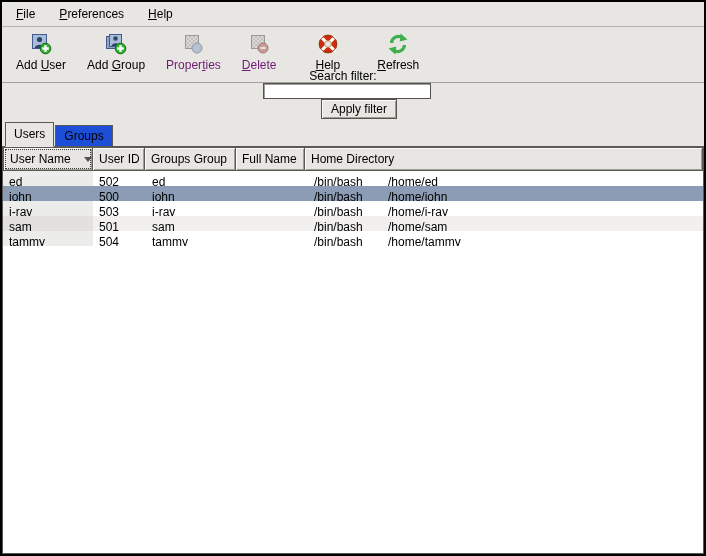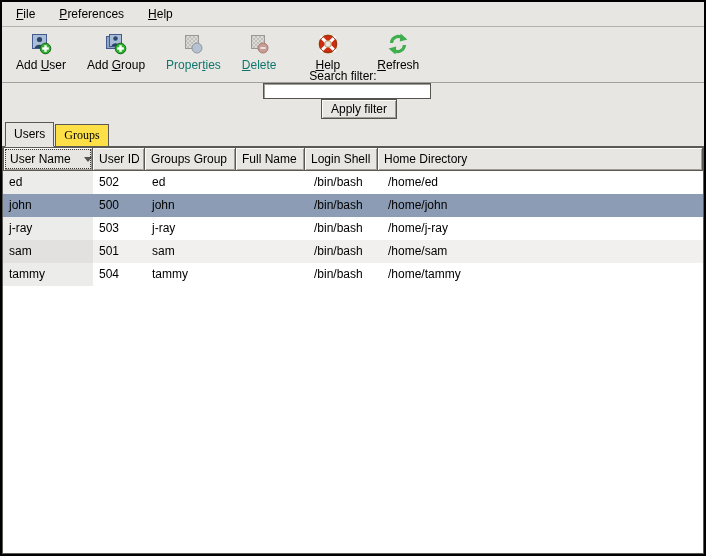--- a/index.html
+++ b/index.html
@@ -11,44 +11,44 @@
   
   .menubar { height:25px; display:flex; align-items:center; padding-left:6px; background:#e8e6e2; border-bottom:1px solid #b6b3ae; }
   .menu-item { padding:3px 8px; margin-right:8px; cursor:default; }
   .mn-key { text-decoration:underline; }
 
   
   .toolbar { height:56px; display:flex; align-items:flex-start; padding:4px 0 0 10px; background:#e8e6e2; border-bottom:1px solid #a3a19b; }
   .tool-btn { display:flex; flex-direction:column; align-items:center; margin-right:13px; padding:1px 4px; }
   .tool-btn .ticon { width:24px; height:24px; margin-bottom:2px; }
   .tool-label { white-space:nowrap; }
-  .tool-btn.disabled .tool-label { color:#0f766e; }
+  .tool-btn.disabled .tool-label { color:#701a75; }
 
   
   .filter-row { height:36px; display:flex; align-items:center; justify-content:flex-end; padding-right:12px; background:#e8e6e2;flex-direction:column; }
   .filter-label { margin-right:8px; }
   .filter-input { width:168px; height:23px; background:#fff; border:1px solid #55534e; box-shadow:inset 1px 1px 0 #9f9d98; font:12px "Liberation Sans",sans-serif; padding:0 4px; outline:none; }
   .apply-btn { margin-left:24px; height:25px; padding:2px 9px; background:#e8e6e2; border:1px solid #55534e; box-shadow:inset 1px 1px 0 #fcfbf9, inset -1px -1px 0 #a09d97; font:12px "Liberation Sans",sans-serif; cursor:default; }
 
   
   .tabstrip { height:28px; display:flex; align-items:flex-end; padding-left:3px; background:#e8e6e2; border-bottom:1px solid #5b5954; }
   .tab { padding:4px 8px 3px 8px; border:1px solid #5b5954; border-bottom:none; margin-right:0; cursor:default; }
   .tab.active { background:#e8e6e2; position:relative; z-index:2; margin-bottom:-1px; padding-bottom:5px; border-bottom:1px solid #e8e6e2; }
-  .tab.inactive { background:#fde047; padding-top:3px; margin-left:1px;font-family:Liberation Serif, serif; }
+  .tab.inactive { background:#1d4ed8; padding-top:3px; margin-left:1px; }
 
   
   .table-area { flex:1; display:flex; flex-direction:column; background:#fff; border-left:1px solid #5b5954; border-right:1px solid #5b5954; border-bottom:1px solid #5b5954; overflow:hidden; }
   .thead { display:flex; height:24px; background:#e8e6e2; }
   .th { border:1px solid #5b5954; box-shadow:inset 1px 1px 0 #fcfbf9, inset -1px -1px 0 #a09d97; display:flex; align-items:center; padding-left:6px; margin-left:-1px; cursor:default; white-space:nowrap; overflow:hidden; }
   .th:first-child { margin-left:0; }
   .th.sorted { outline:1px dotted #3a3834; outline-offset:-3px; }
   .sort-arrow { width:0; height:0; border-left:4px solid transparent; border-right:4px solid transparent; border-top:5px solid #55534e; margin-left:10px; }
   .c0{width:90px;flex:none;justify-content:space-between;} .c1{width:53px;flex:none;} .c2{width:92px;flex:none;} .c3{width:70px;flex:none;} .c4{width:74px;flex:none;} .c5{flex:1;}
   .tbody { flex:1; display:flex; flex-direction:column; background:#fff; }
-  .tr { display:flex; height:23px; flex:none; }
+  .tr { display:flex; height:15px; flex:none; }
   .td { line-height:23px; padding-left:6px; white-space:nowrap; overflow:hidden; }
   .tr.even .td { background:#fff; }
   .tr.even .td.c0 { background:#ececea; }
   .tr.odd .td { background:#f1f0ee; }
   .tr.odd .td.c0 { background:#e2e1df; }
   .tr.selected .td, .tr.selected .td.c0 { background:#8c9cb4; color:#000000; }
   .fill { flex:1; background:#fff; }
 </style>
 </head>
 <body>
@@ -176,23 +176,20 @@
         </div>
       <div class="th c1">
           <span>User ID</span>
         </div>
       <div class="th c2">
           <span>Groups Group</span>
         </div>
       <div class="th c3">
           <span>Full Name</span>
         </div>
-      <div class="th c4">
-          <span>Login Shell</span>
-        </div>
       <div class="th c5">
           <span>Home Directory</span>
         </div>
     </div>
 
     <div class="tbody">
       <div class="tr even">
         <div class="td c0">ed</div>
         <div class="td c1">502</div>
         <div class="td c2">ed</div>

